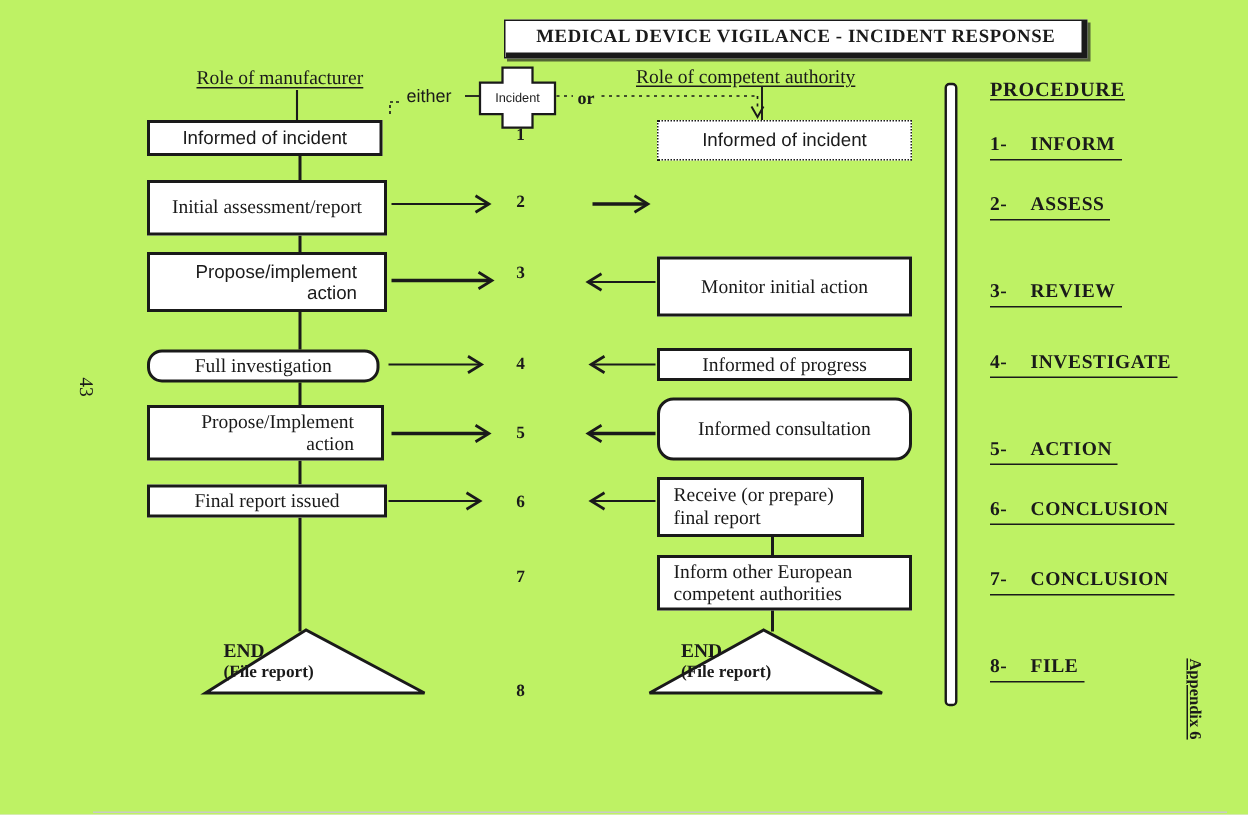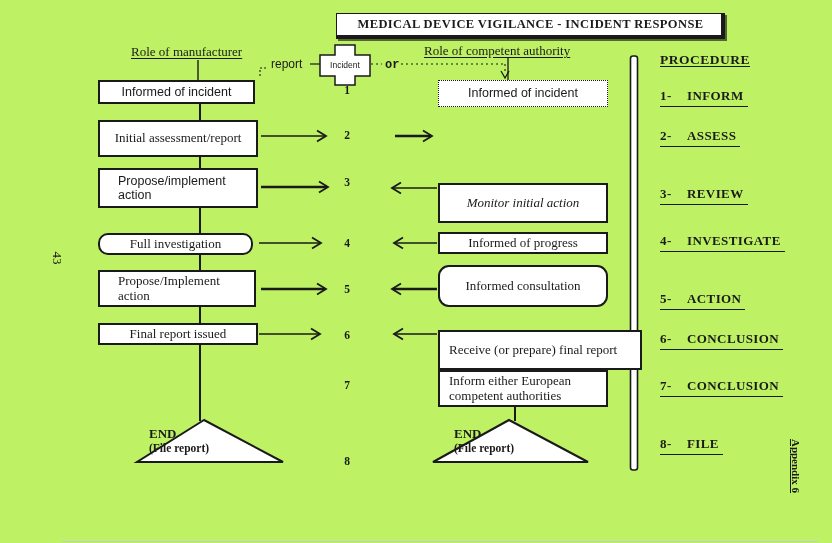--- a/index.html
+++ b/index.html
@@ -14,31 +14,31 @@
     box-shadow:inset 0 -3px 0 #1a1a1a, inset -3px 0 0 #1a1a1a, 2px 2px 0 rgba(26,26,26,.65);
     display:flex;align-items:center;justify-content:center;
   }
   .title-box span{font-weight:bold;font-size:12.5px;letter-spacing:.4px;padding-bottom:3px;white-space:nowrap;}
   
   .colhead{position:absolute;font-size:13px;text-decoration:underline;text-underline-offset:2px;white-space:nowrap;}
   .proc-head{position:absolute;left:660px;top:52px;font-weight:bold;font-size:13.5px;letter-spacing:.5px;
     text-decoration:underline;text-underline-offset:2px;}
   
   .box{position:absolute;box-sizing:border-box;background:#fff;border:2px solid #1a1a1a;
-    display:flex;align-items:center;justify-content:center;text-align:left;
+    display:flex;align-items:center;justify-content:center;text-align:right;
     font-size:13px;line-height:1.15;}
   .box.sans{font-family:"Liberation Sans",sans-serif;font-size:12.5px;}
   .box.dotted{border:1.5px dotted #1a1a1a;}
   .box.alignleft{justify-content:flex-start;text-align:left;padding-left:9px;}
   .pad{padding-left:18px;padding-right:18px;}
   
   .num{position:absolute;left:336px;width:22px;text-align:center;font-size:11.5px;font-weight:600;}
   
   .either{position:absolute;left:271px;top:57px;font-size:12px;font-family:"Liberation Sans",sans-serif;}
-  .or{position:absolute;left:385px;top:58px;font-size:12px;font-weight:bold;font-family:Liberation Mono, monospace;}
+  .or{position:absolute;left:385px;top:58px;font-size:12px;font-weight:bold;font-family:Liberation Serif, serif;}
   .inc-label{position:absolute;left:322px;top:60px;width:46px;text-align:center;font-size:8.5px;
     font-family:"Liberation Sans",sans-serif;}
   
   .endlbl{position:absolute;width:110px;font-weight:bold;font-size:13px;line-height:1.12;}
   .endlbl .sub{font-size:11.5px;display:block;}
   
   .proc{position:absolute;left:660px;display:flex;border-bottom:1.5px solid #1a1a1a;
     font-weight:bold;font-size:13px;letter-spacing:.4px;padding:0 4px 2px 0;white-space:nowrap;}
   .proc .pn{width:27px;flex:0 0 27px;}
   
@@ -111,21 +111,21 @@
   </svg>
 
   <div class="title-box">
     <span>MEDICAL DEVICE VIGILANCE - INCIDENT RESPONSE</span>
   </div>
 
   <div class="colhead" style="left:131px;top:44px;">Role of manufacturer</div>
   <div class="colhead" style="left:424px;top:43px;">Role of competent authority</div>
   <div class="proc-head">PROCEDURE</div>
 
-  <div class="either">report</div>
+  <div class="either">either</div>
   <div class="inc-label">Incident</div>
   <div class="or">or</div>
 
   <div class="box sans" style="left:98px;top:80px;width:157px;height:24px;">
     <span>Informed of incident</span>
   </div>
   <div class="box" style="left:98px;top:120px;width:160px;height:37px;">
     <span>Initial assessment/report</span>
   </div>
   <div class="box sans pad" style="left:98px;top:168px;width:160px;height:40px;">
@@ -146,34 +146,34 @@
   <div class="num" style="top:176px;">3</div>
   <div class="num" style="top:237px;">4</div>
   <div class="num" style="top:283px;">5</div>
   <div class="num" style="top:329px;">6</div>
   <div class="num" style="top:379px;">7</div>
   <div class="num" style="top:455px;">8</div>
 
   <div class="box sans dotted" style="left:438px;top:80px;width:170px;height:27px;">
     <span>Informed of incident</span>
   </div>
-  <div class="box" style="left:438px;top:183px;width:170px;height:40px;font-style:italic;">
+  <div class="box" style="left:438px;top:171px;width:170px;height:40px;">
     <span>Monitor initial action</span>
   </div>
   <div class="box" style="left:438px;top:232px;width:170px;height:22px;">
     <span>Informed of progress</span>
   </div>
   <div class="box" style="left:438px;top:265px;width:170px;height:42px;border-radius:11px;">
     <span>Informed consultation</span>
   </div>
-  <div class="box alignleft" style="left:438px;top:330px;width:204px;height:40px;">
+  <div class="box alignleft" style="left:438px;top:318px;width:138px;height:40px;">
     <span>Receive (or prepare) final report</span>
   </div>
   <div class="box alignleft" style="left:438px;top:370px;width:170px;height:37px;">
-    <span>Inform either European competent authorities</span>
+    <span>Inform other European competent authorities</span>
   </div>
 
   <div class="endlbl" style="left:149px;top:427px;">
     <span>END</span>
     <span class="sub">(File report)</span>
   </div>
   <div class="endlbl" style="left:454px;top:427px;">
     <span>END</span>
     <span class="sub">(File report)</span>
   </div>

